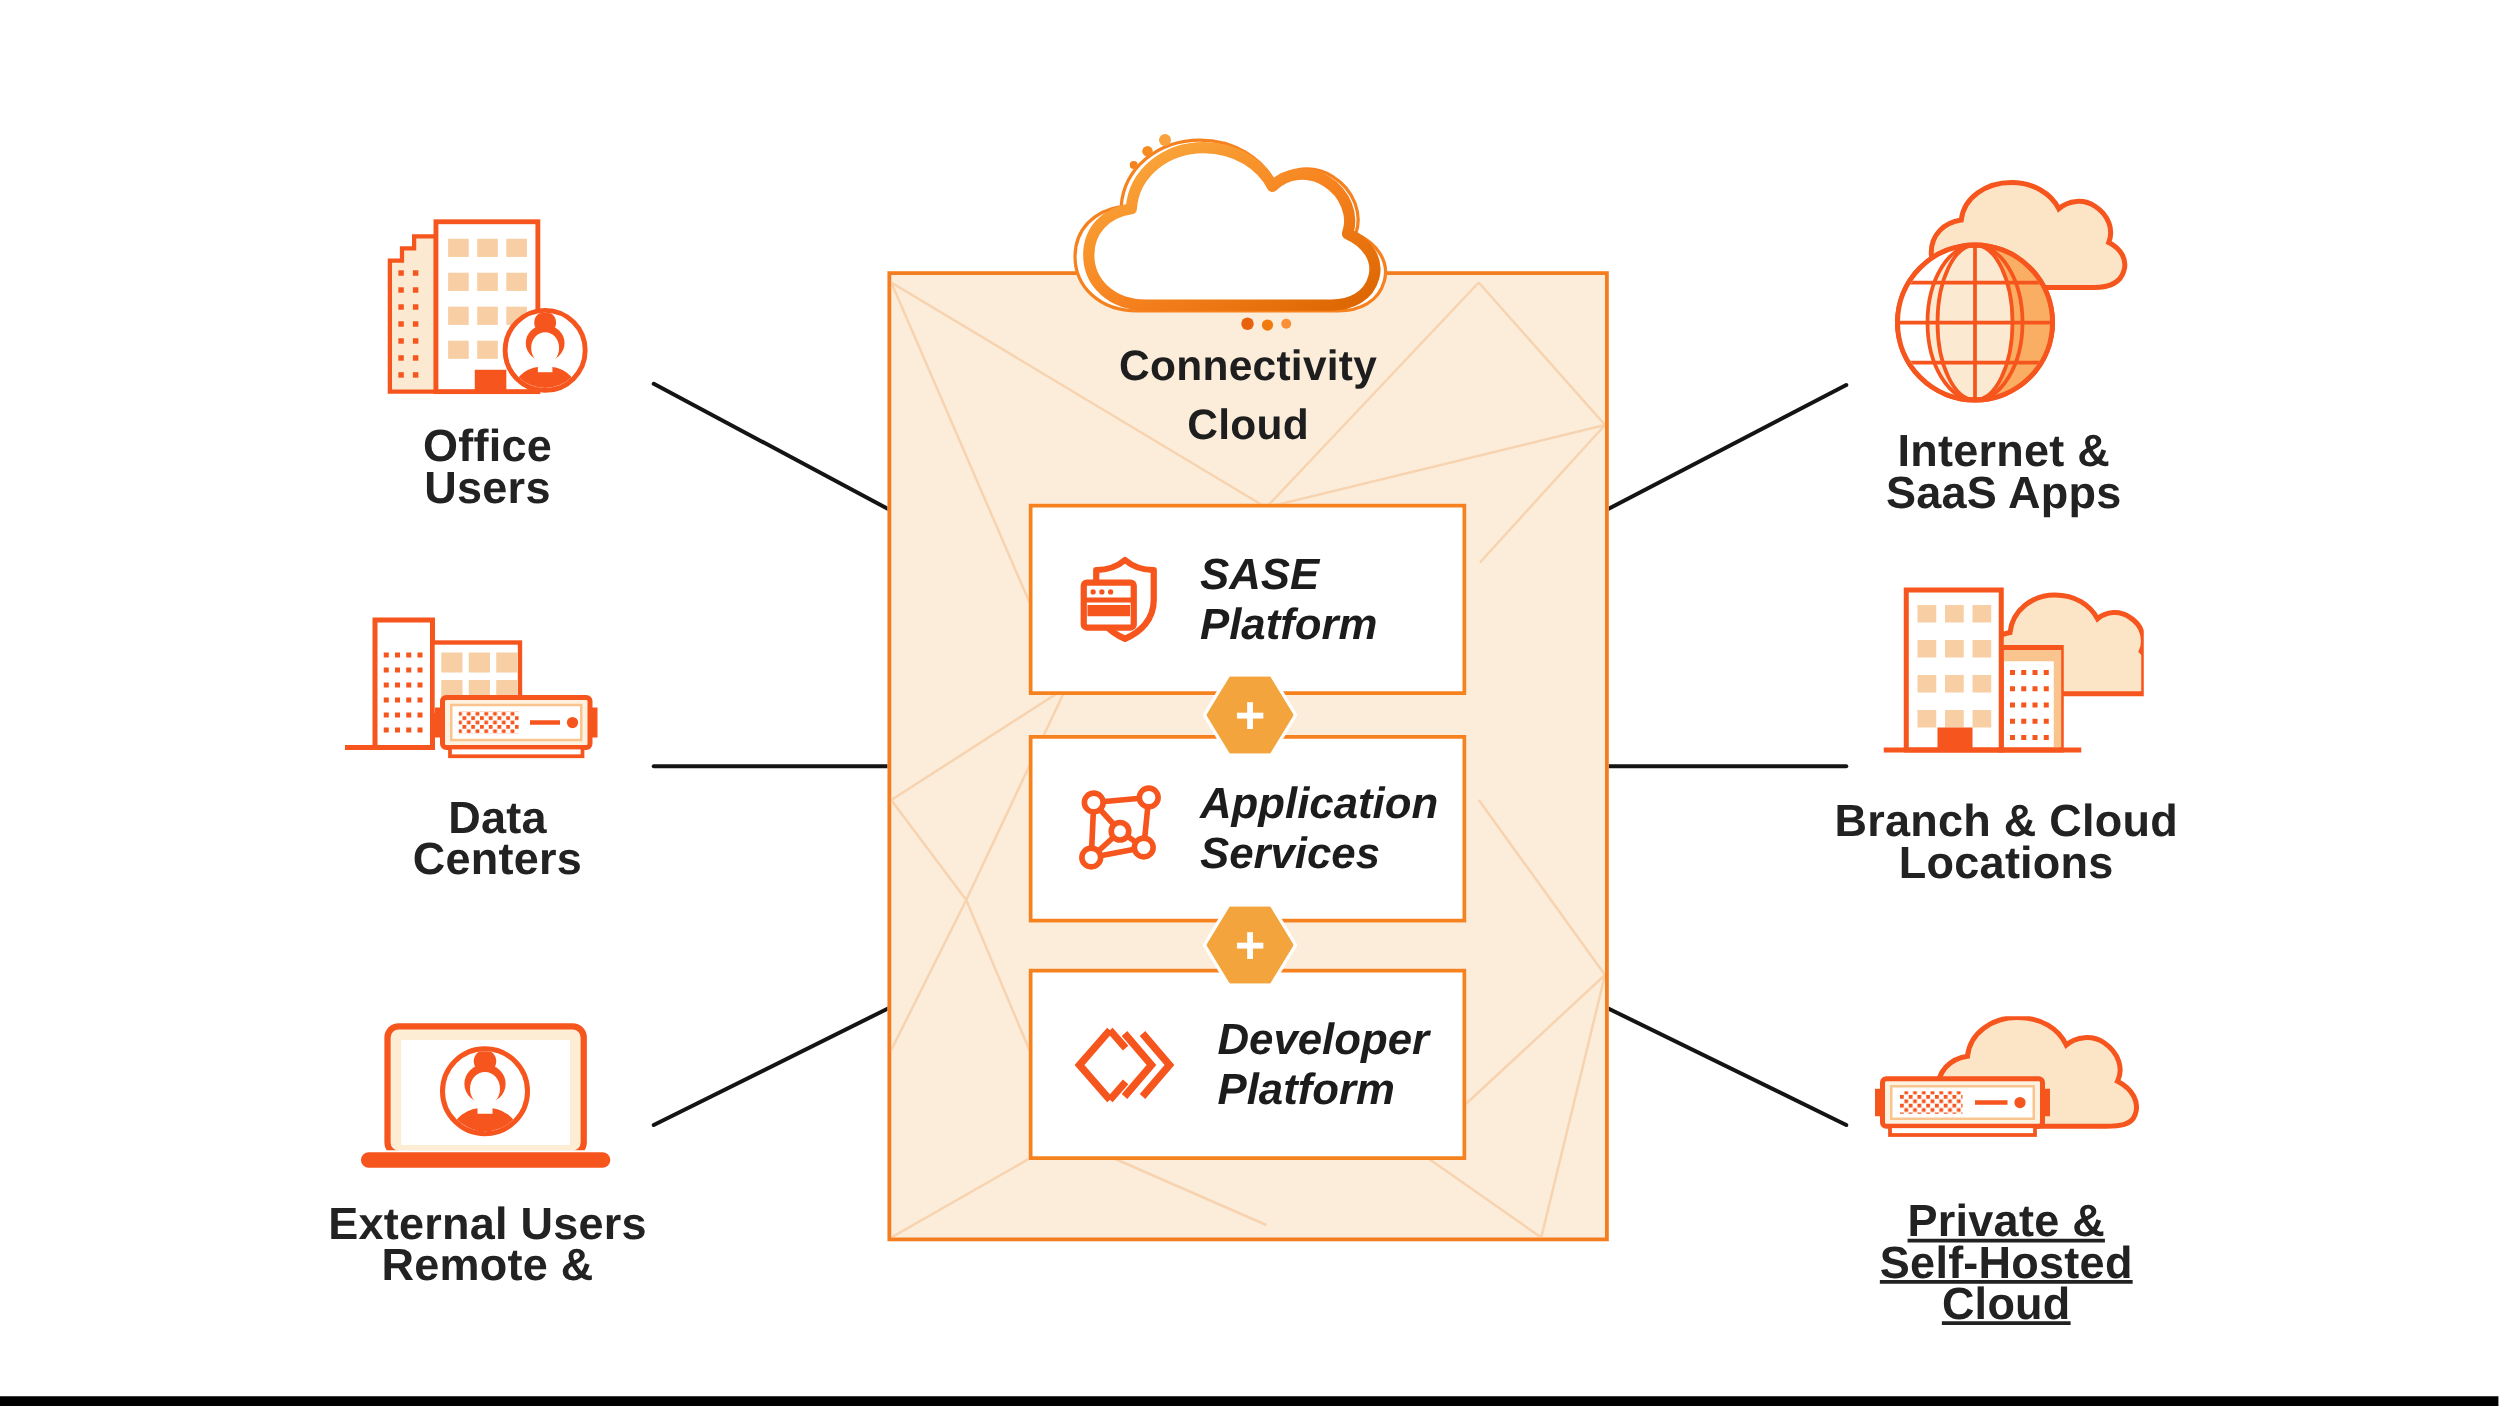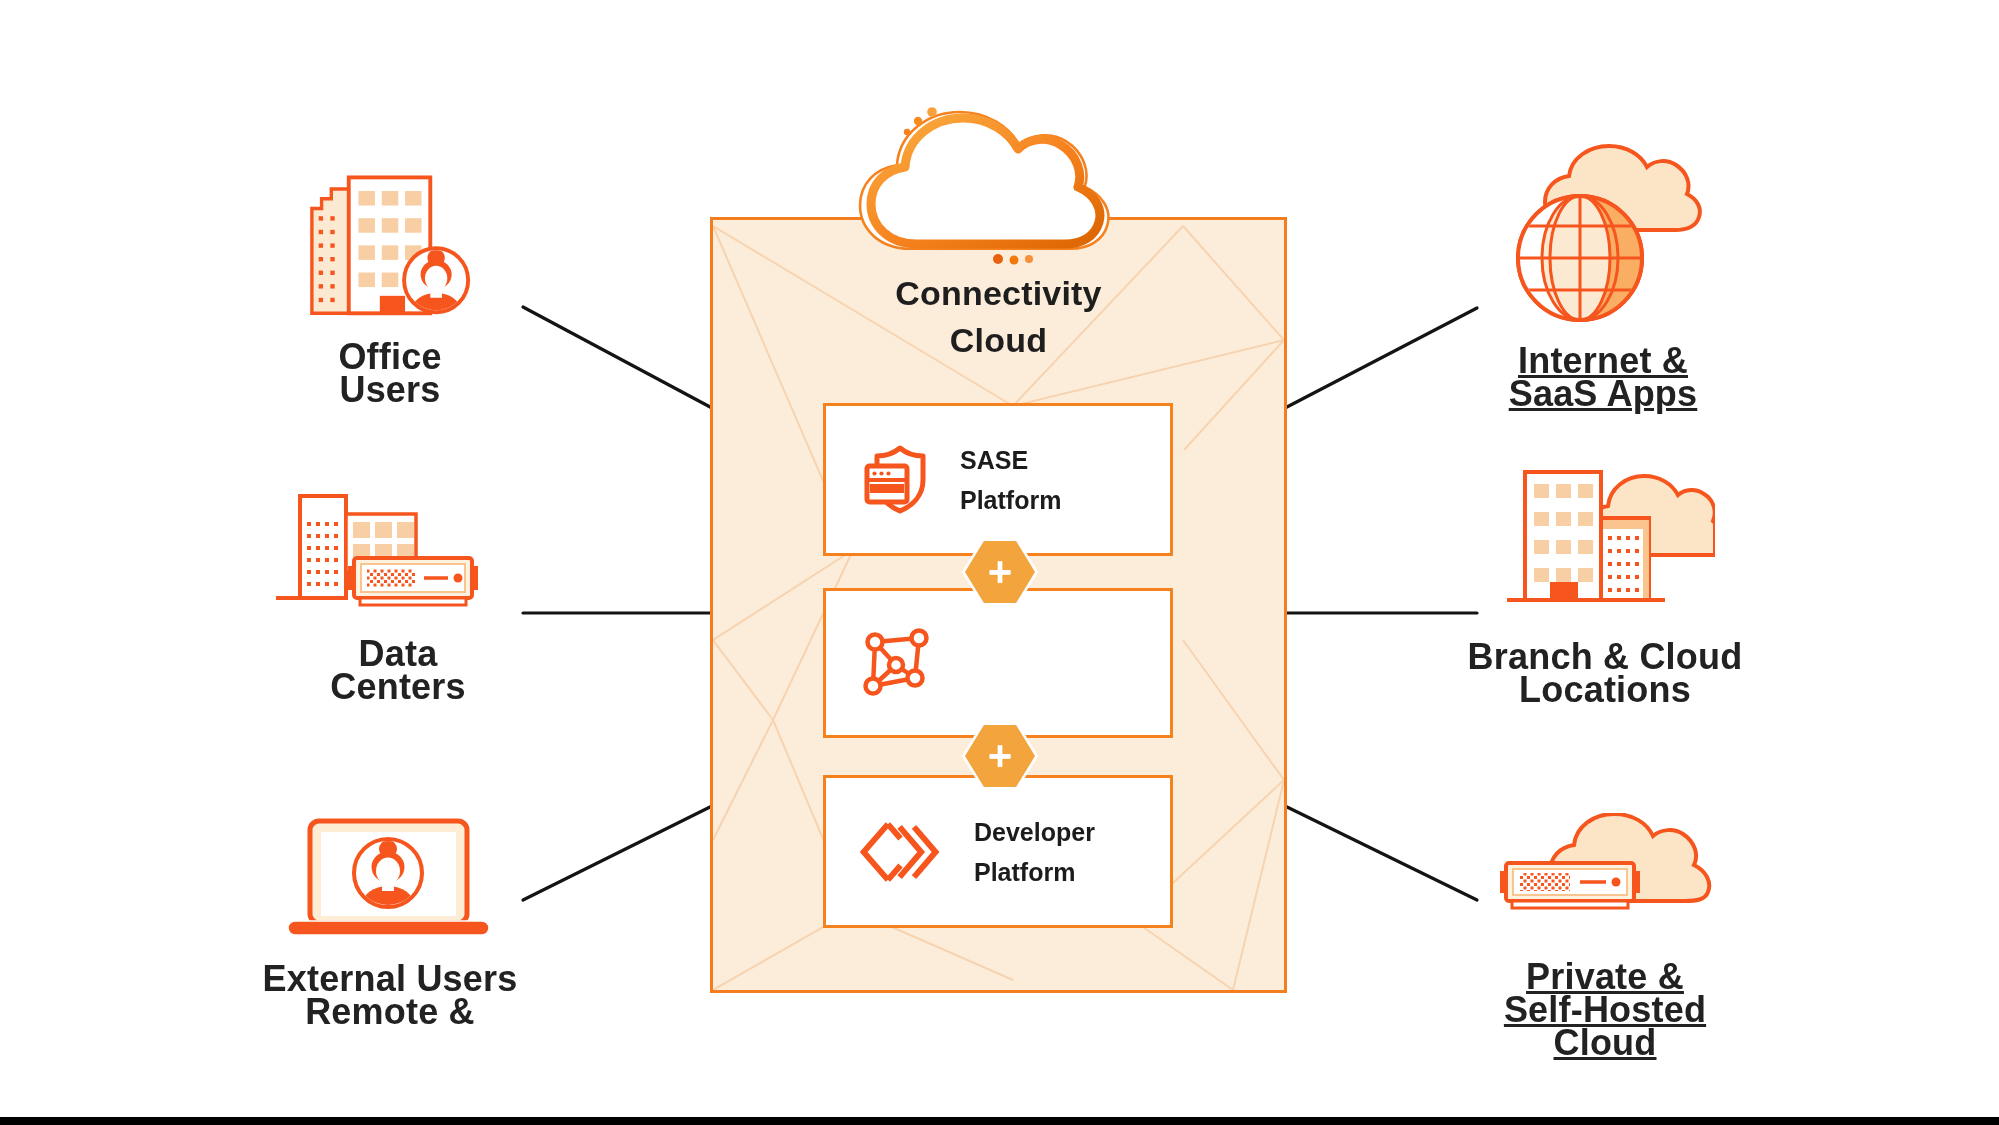--- a/index.html
+++ b/index.html
@@ -20,21 +20,21 @@
   }
   .title span{display:block;}
   .cbox{
     position:absolute;left:823px;width:350px;box-sizing:border-box;
     background:#ffffff;border:3px solid #F6821F;
     display:flex;align-items:center;padding-left:34px;gap:24px;
   }
   .cbox-1{top:403px;height:153px;}
   .cbox-2{top:588px;height:150px;}
   .cbox-3{top:775px;height:153px;}
-  .cbox .lbl{font-size:25px;font-weight:700;color:#1C1C1C;line-height:40px;}
+  .cbox .lbl{font-size:35px;font-weight:700;color:#1C1C1C;line-height:40px;font-style:italic;}
   .cbox .lbl span{display:block;}
   .hex-outer{
     position:absolute;left:962px;width:76px;height:68px;background:#ffffff;
     clip-path:polygon(27% 0,73% 0,100% 50%,73% 100%,27% 100%,0% 50%);
     z-index:5;
   }
   .hex-1{top:538px;} .hex-2{top:722px;}
   .hex-inner{
     position:absolute;left:3px;top:3px;width:70px;height:62px;background:#F3A43C;
     clip-path:polygon(27% 0,73% 0,100% 50%,73% 100%,27% 100%,0% 50%);
@@ -130,20 +130,24 @@
         <path d="M15,17 L59,13 M15,17 L13,61 M59,13 L55,53 M13,61 L55,53 M15,17 L36,40 M36,40 L55,53 M36,40 L13,61"></path>
       </g>
       <g fill="#ffffff" stroke="#F6551D" stroke-width="4.5">
         <circle cx="15" cy="17" r="7.5"></circle>
         <circle cx="59" cy="13" r="7.5"></circle>
         <circle cx="13" cy="61" r="7.5"></circle>
         <circle cx="55" cy="53" r="7.5"></circle>
         <circle cx="36" cy="40" r="7"></circle>
       </g>
     </svg>
+    <div class="lbl">
+      <span>Application</span>
+      <span>Services</span>
+    </div>
   </div>
 
   <div class="hex-outer hex-2">
     <div class="hex-inner">
       <span>+</span>
     </div>
   </div>
 
   <div class="cbox cbox-3">
     <svg width="90" height="76" viewBox="0 0 100 76">
@@ -306,21 +310,21 @@
         <line x1="10" y1="88" x2="140" y2="88"></line>
         <line x1="8" y1="120" x2="142" y2="120"></line>
         <line x1="10" y1="152" x2="140" y2="152"></line>
       </g>
       <ellipse cx="75" cy="120" rx="38" ry="62" fill="none" stroke="#F6551D" stroke-width="3"></ellipse>
       <ellipse cx="75" cy="120" rx="30" ry="62" fill="none" stroke="#F6551D" stroke-width="3"></ellipse>
       <line x1="75" y1="58" x2="75" y2="182" stroke="#F6551D" stroke-width="3"></line>
       <circle cx="75" cy="120" r="62" fill="none" stroke="#F6551D" stroke-width="4"></circle>
     </g>
   </svg>
-  <div class="node-label" style="left:1503px;top:344px;width:200px;text-decoration:underline;">
+  <div class="node-label" style="left:1503px;top:344px;width:200px;">
     <span>Internet &amp;</span>
     <span>SaaS Apps</span>
   </div>
 
   <svg class="node-icon" style="left:1495px;top:460px;" width="220" height="155" viewBox="0 0 220 155">
     <path d="M118,95 C102,95 92,84 92,70 C92,57 101,48 113,46 C115,28 131,16 149,16 C165,16 177,24 183,35 C190,29 201,28 209,34 C219,40 222,52 218,61 C219,62 220,63 220,64 L220,95 Z" fill="#FCE5C7" stroke="#F6551D" stroke-width="4"></path>
     <rect x="106" y="58" width="48" height="82" fill="#ffffff" stroke="#F6551D" stroke-width="4"></rect>
     <rect x="108" y="60" width="44" height="9" fill="#F9C48D"></rect>
     <rect x="148" y="60" width="6" height="78" fill="#F9C48D"></rect>
     <g fill="#F6551D">

